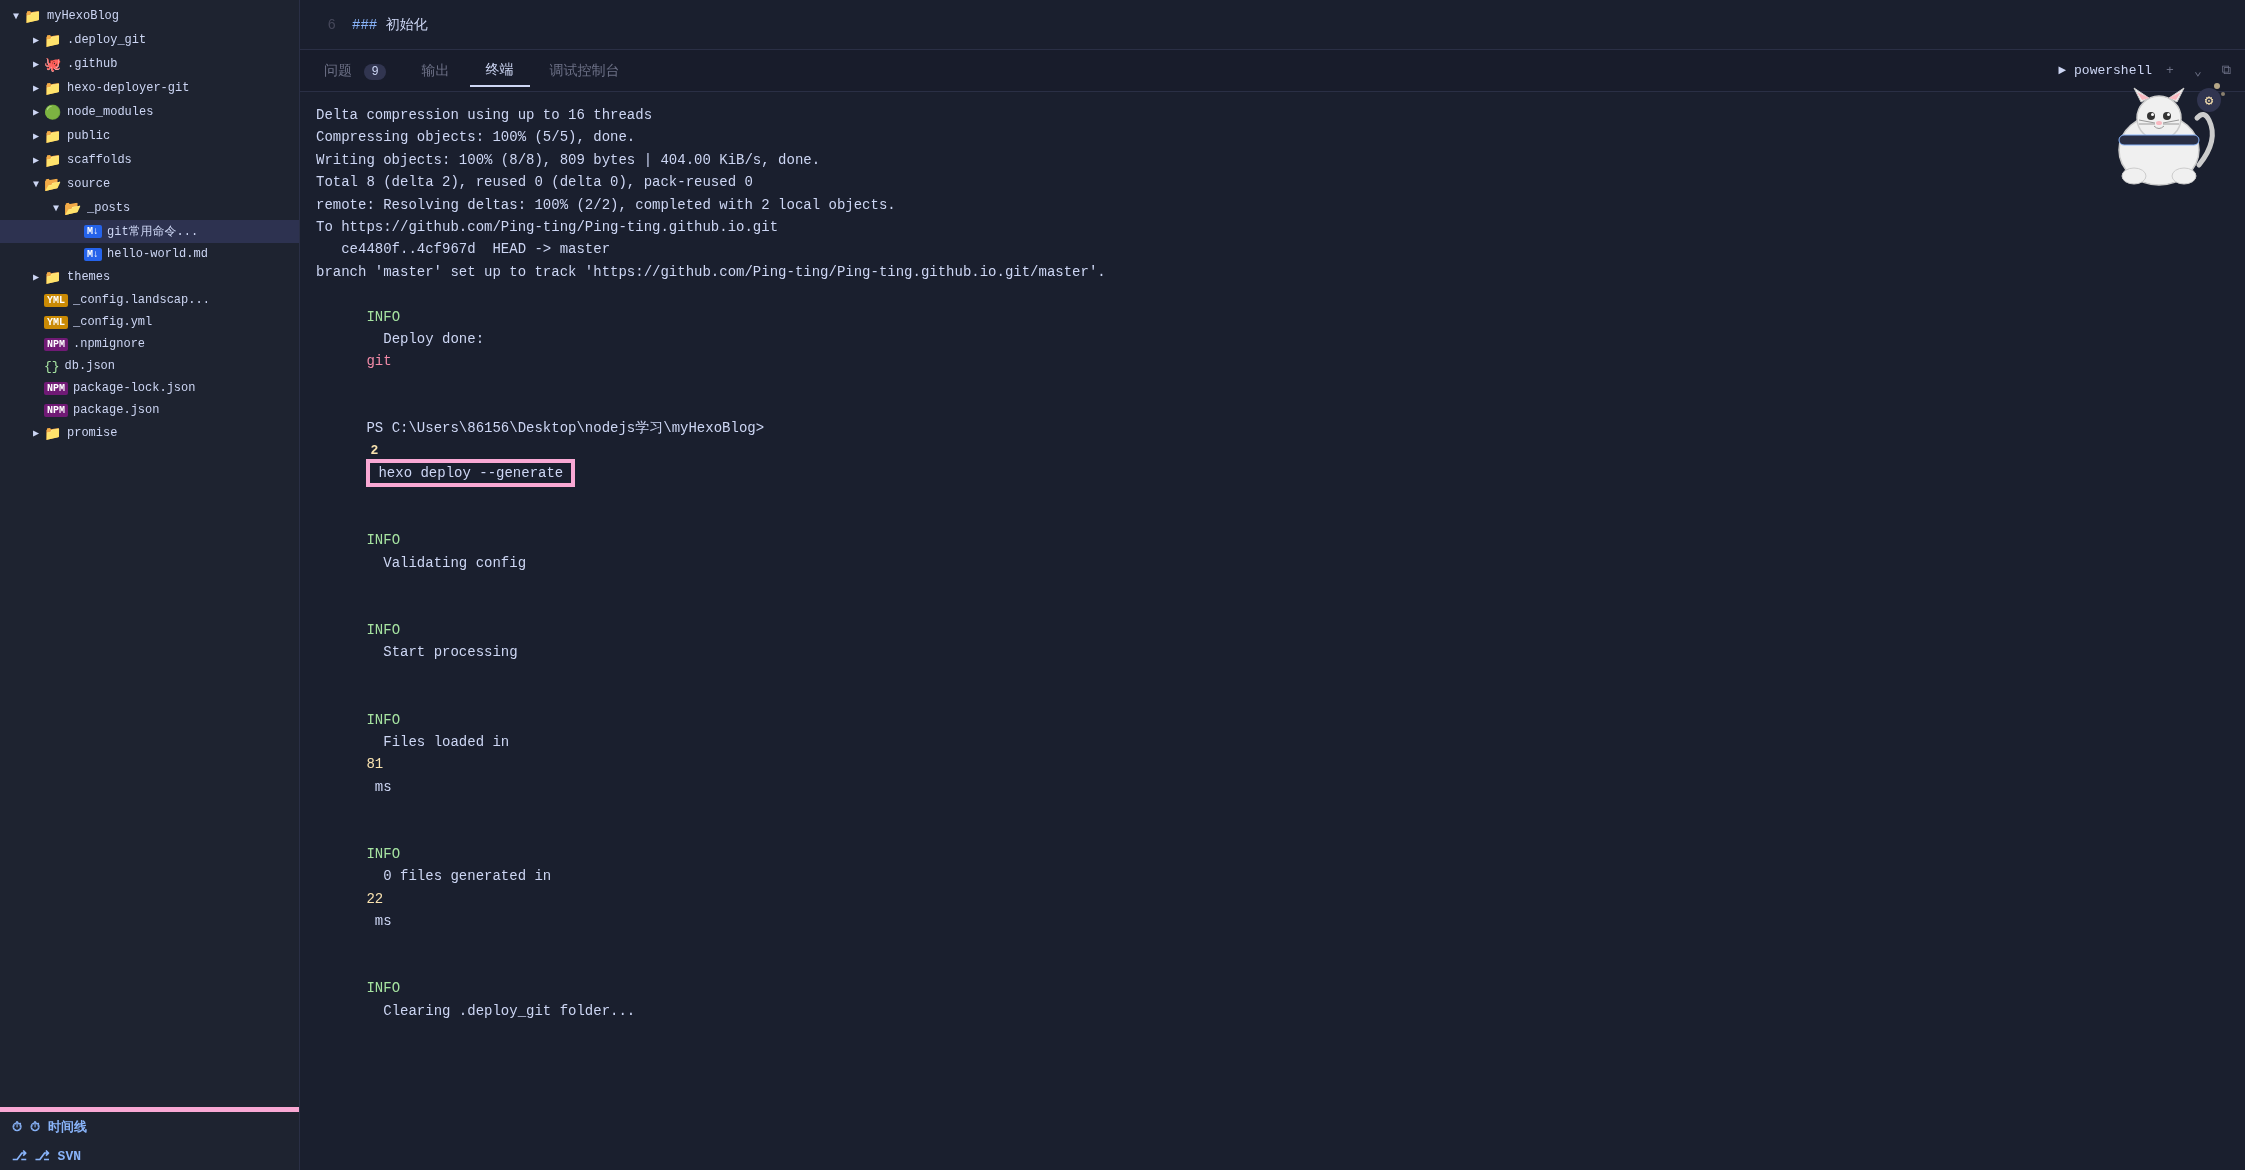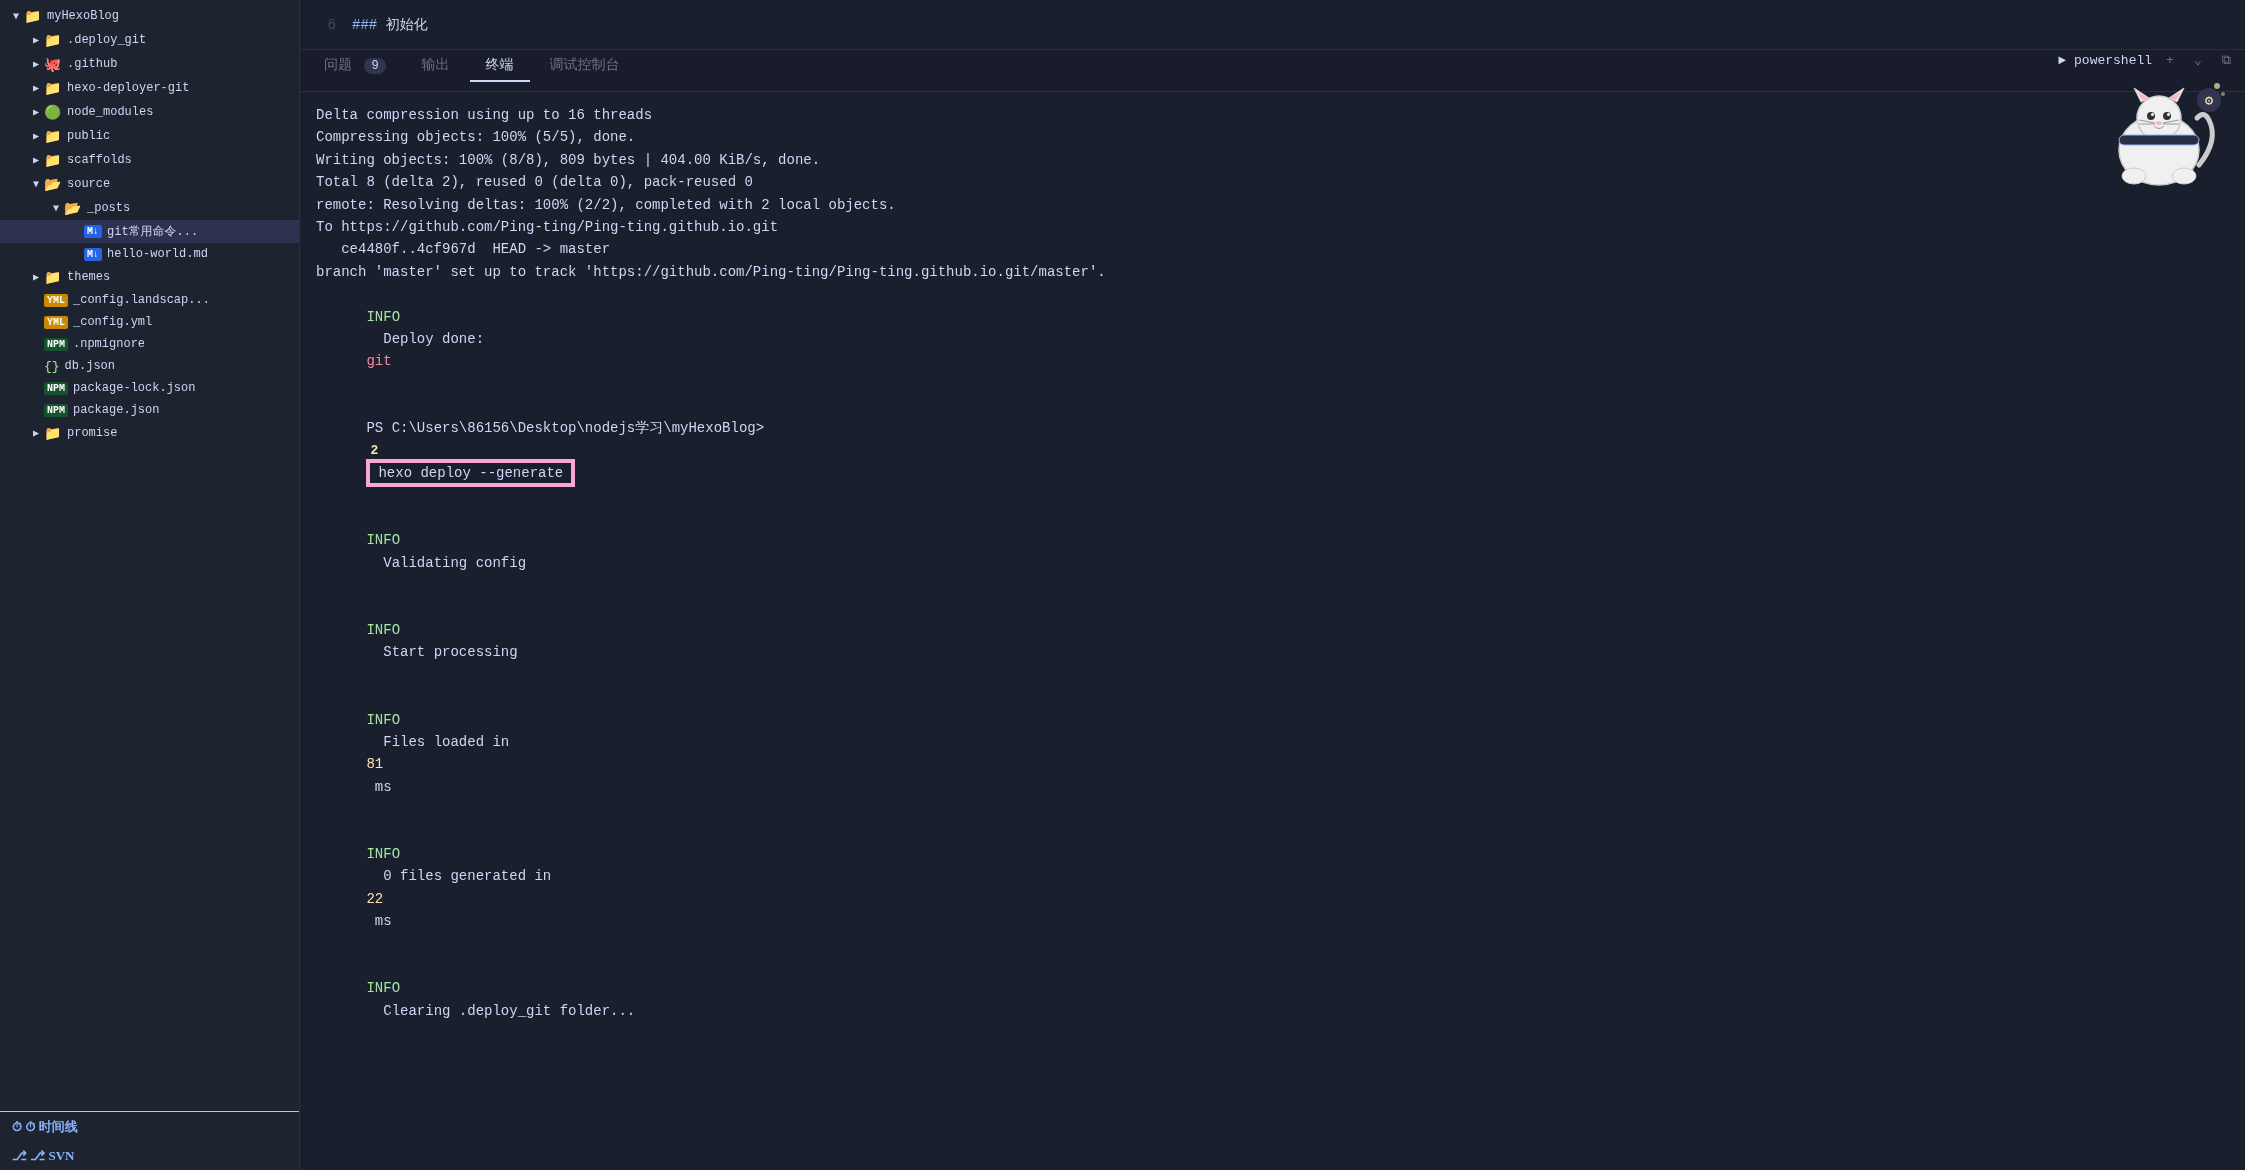--- a/index.html
+++ b/index.html
@@ -69,23 +69,22 @@
     .indent-1 { padding-left: 28px; }
     .indent-2 { padding-left: 48px; }
     .indent-3 { padding-left: 68px; }
 
     .tree-label {
       font-size: 12px;
     }
 
     
     .sidebar-bottom {
-      border-top: 1px solid #f9a8d4;
+      border-top: 5px solid #f9a8d4;
       margin-top: auto;
-      font-family: Liberation Serif, serif;
     }
     .sidebar-section {
       padding: 6px 12px;
       font-size: 13px;
       color: #89b4fa;
       font-weight: bold;
       cursor: pointer;
     }
 
     
@@ -114,21 +113,21 @@
       width: 20px;
       text-align: right;
     }
     .editor-content {
       color: #89b4fa;
     }
 
     
     .terminal-tabs {
       display: flex;
-      align-items: flex-start;
+      align-items: center;
       background: #181c2b;
       border-bottom: 1px solid #2a2f45;
       height: 42px;
       padding: 0 8px;
       gap: 4px;
     }
 
     .tab-item {
       padding: 6px 16px;
       font-size: 14px;
@@ -204,21 +203,21 @@
 
     .file-icon-text {
       font-size: 10px;
       font-weight: bold;
       margin-right: 5px;
       padding: 1px 3px;
       border-radius: 2px;
     }
     .fi-md { background: #2563eb; color: #fff; }
     .fi-yml { background: #ca8a04; color: #fff; }
-    .fi-npm { background: #14532d; color: #fff; text-align: center; }
+    .fi-npm { background: #701a75; color: #fff; text-align: center; }
   </style>
 </head>
 <body>
 
 <div class="sidebar">
 
   <div class="tree-item indent-0">
     <span class="tree-arrow open"></span>
     <span class="folder-icon icon-folder-yellow">📁</span>
     <span class="tree-label">myHexoBlog</span>

